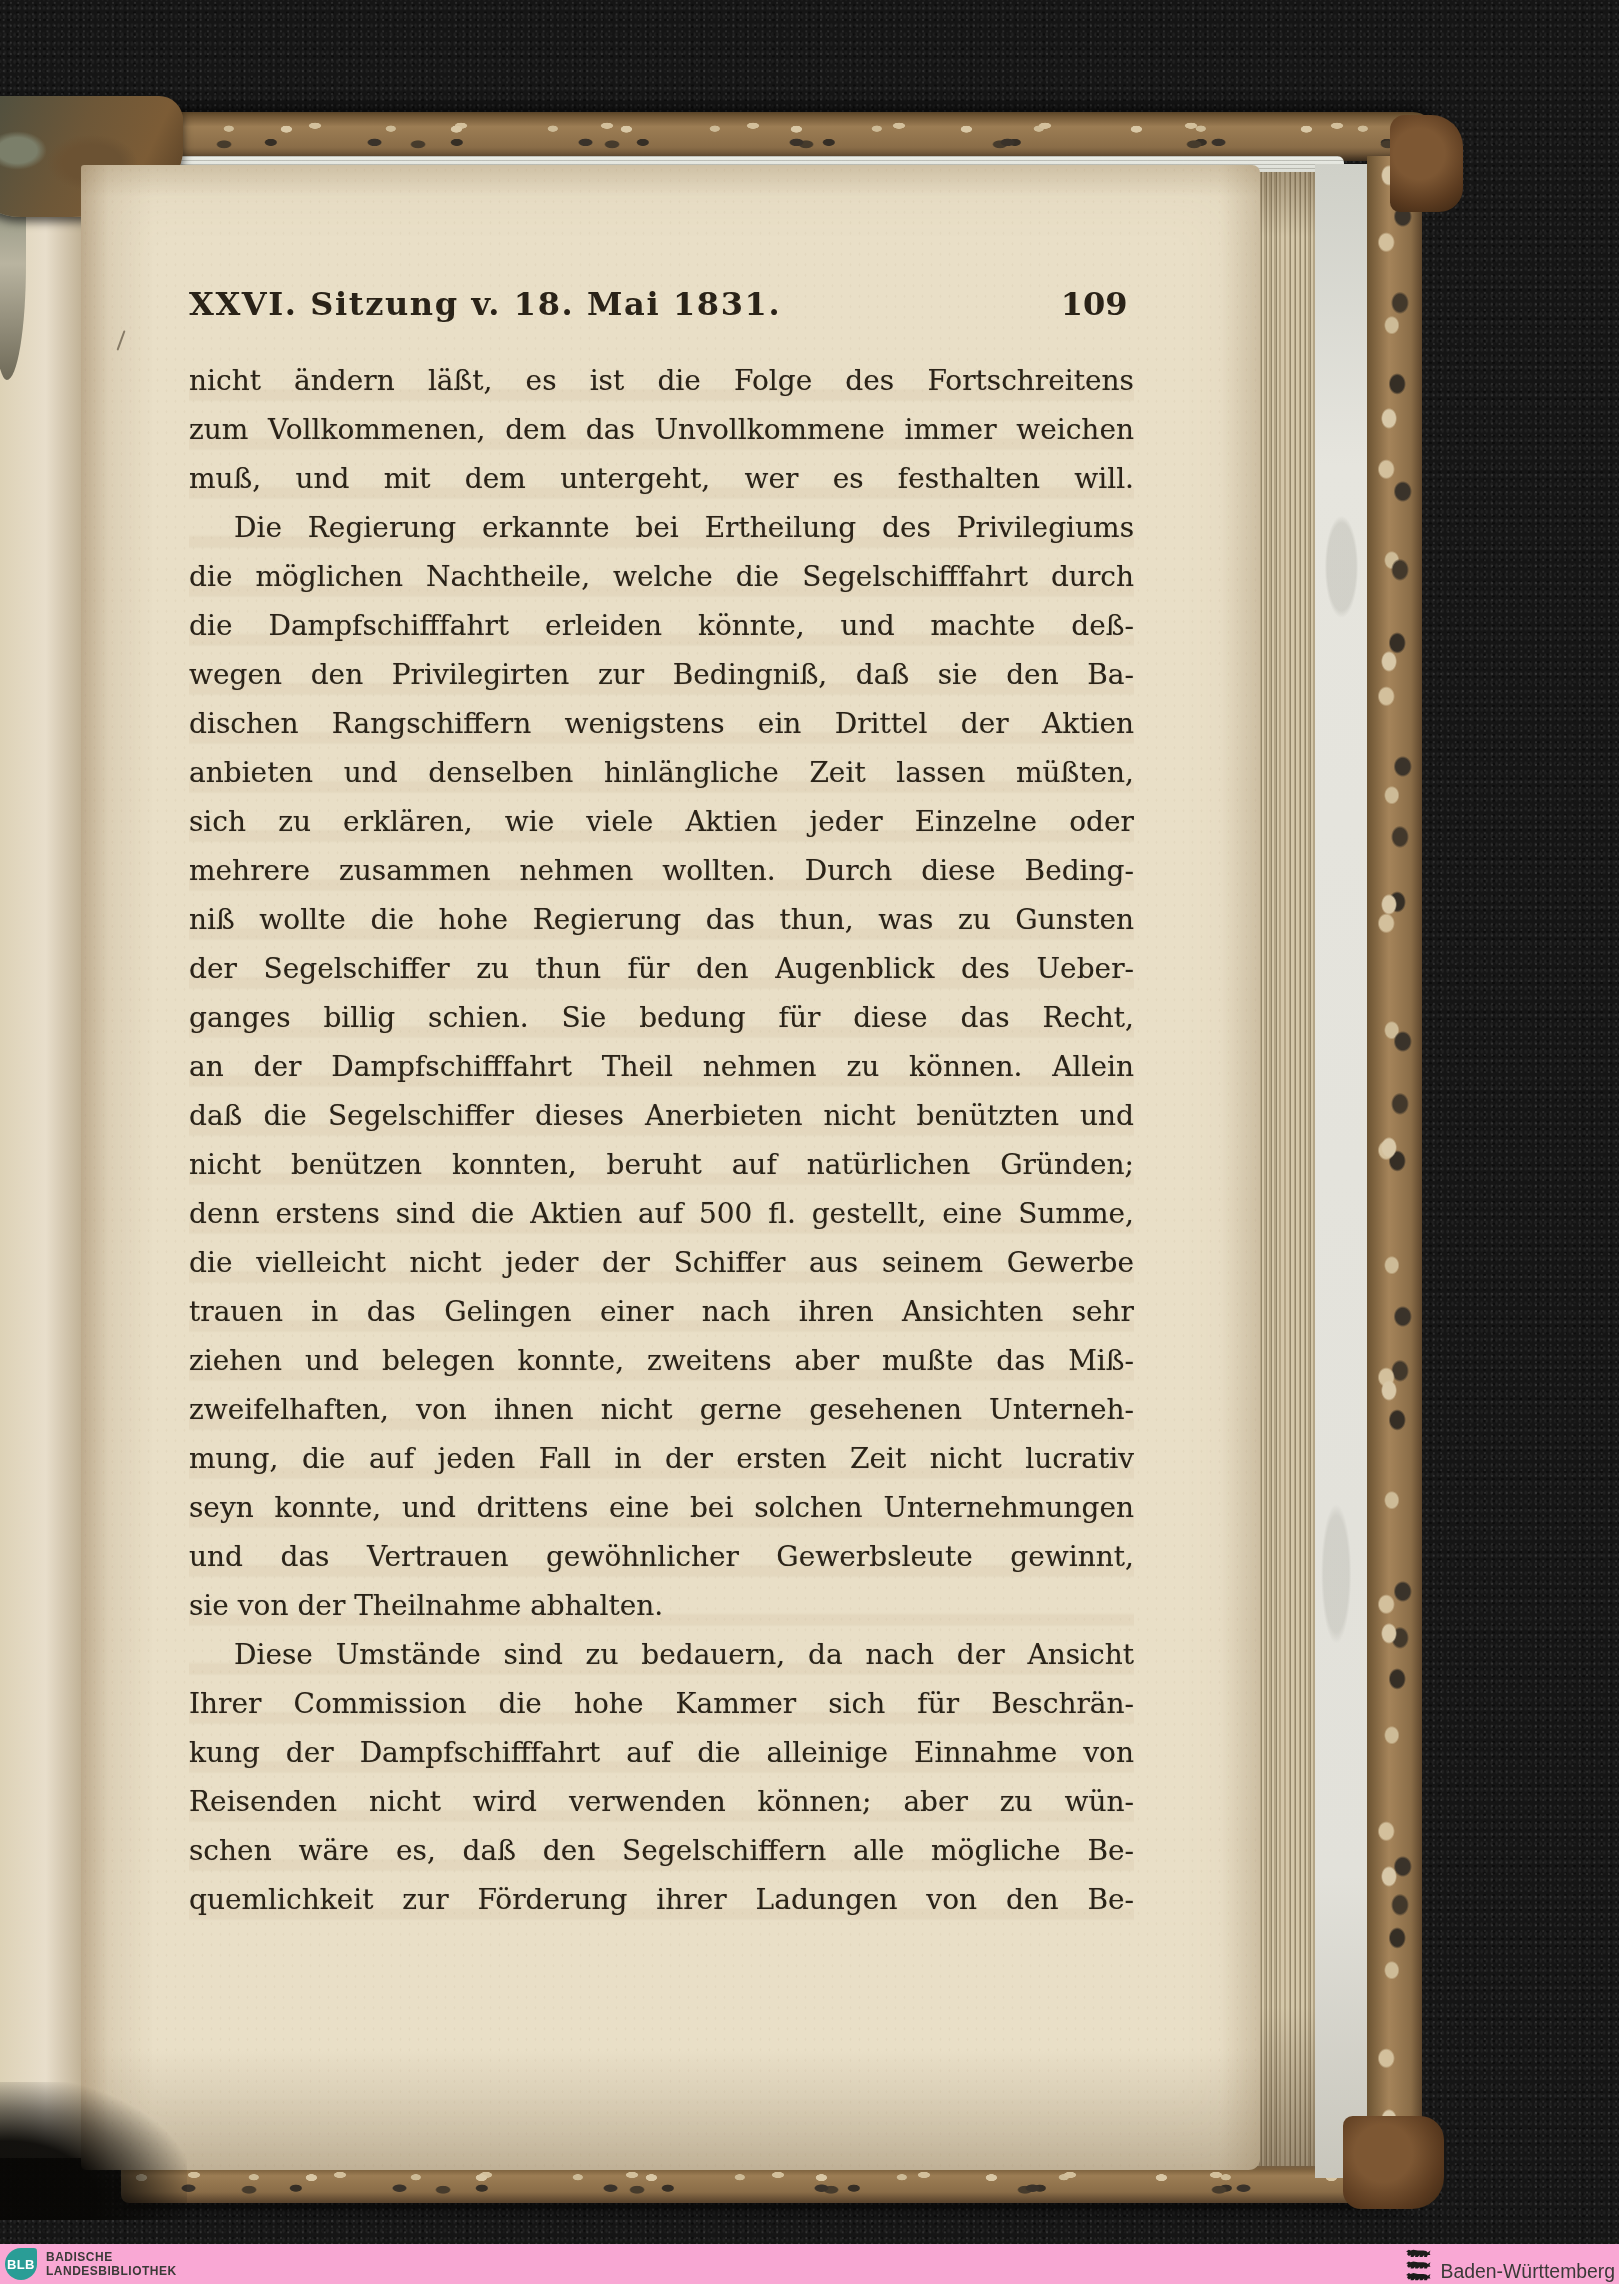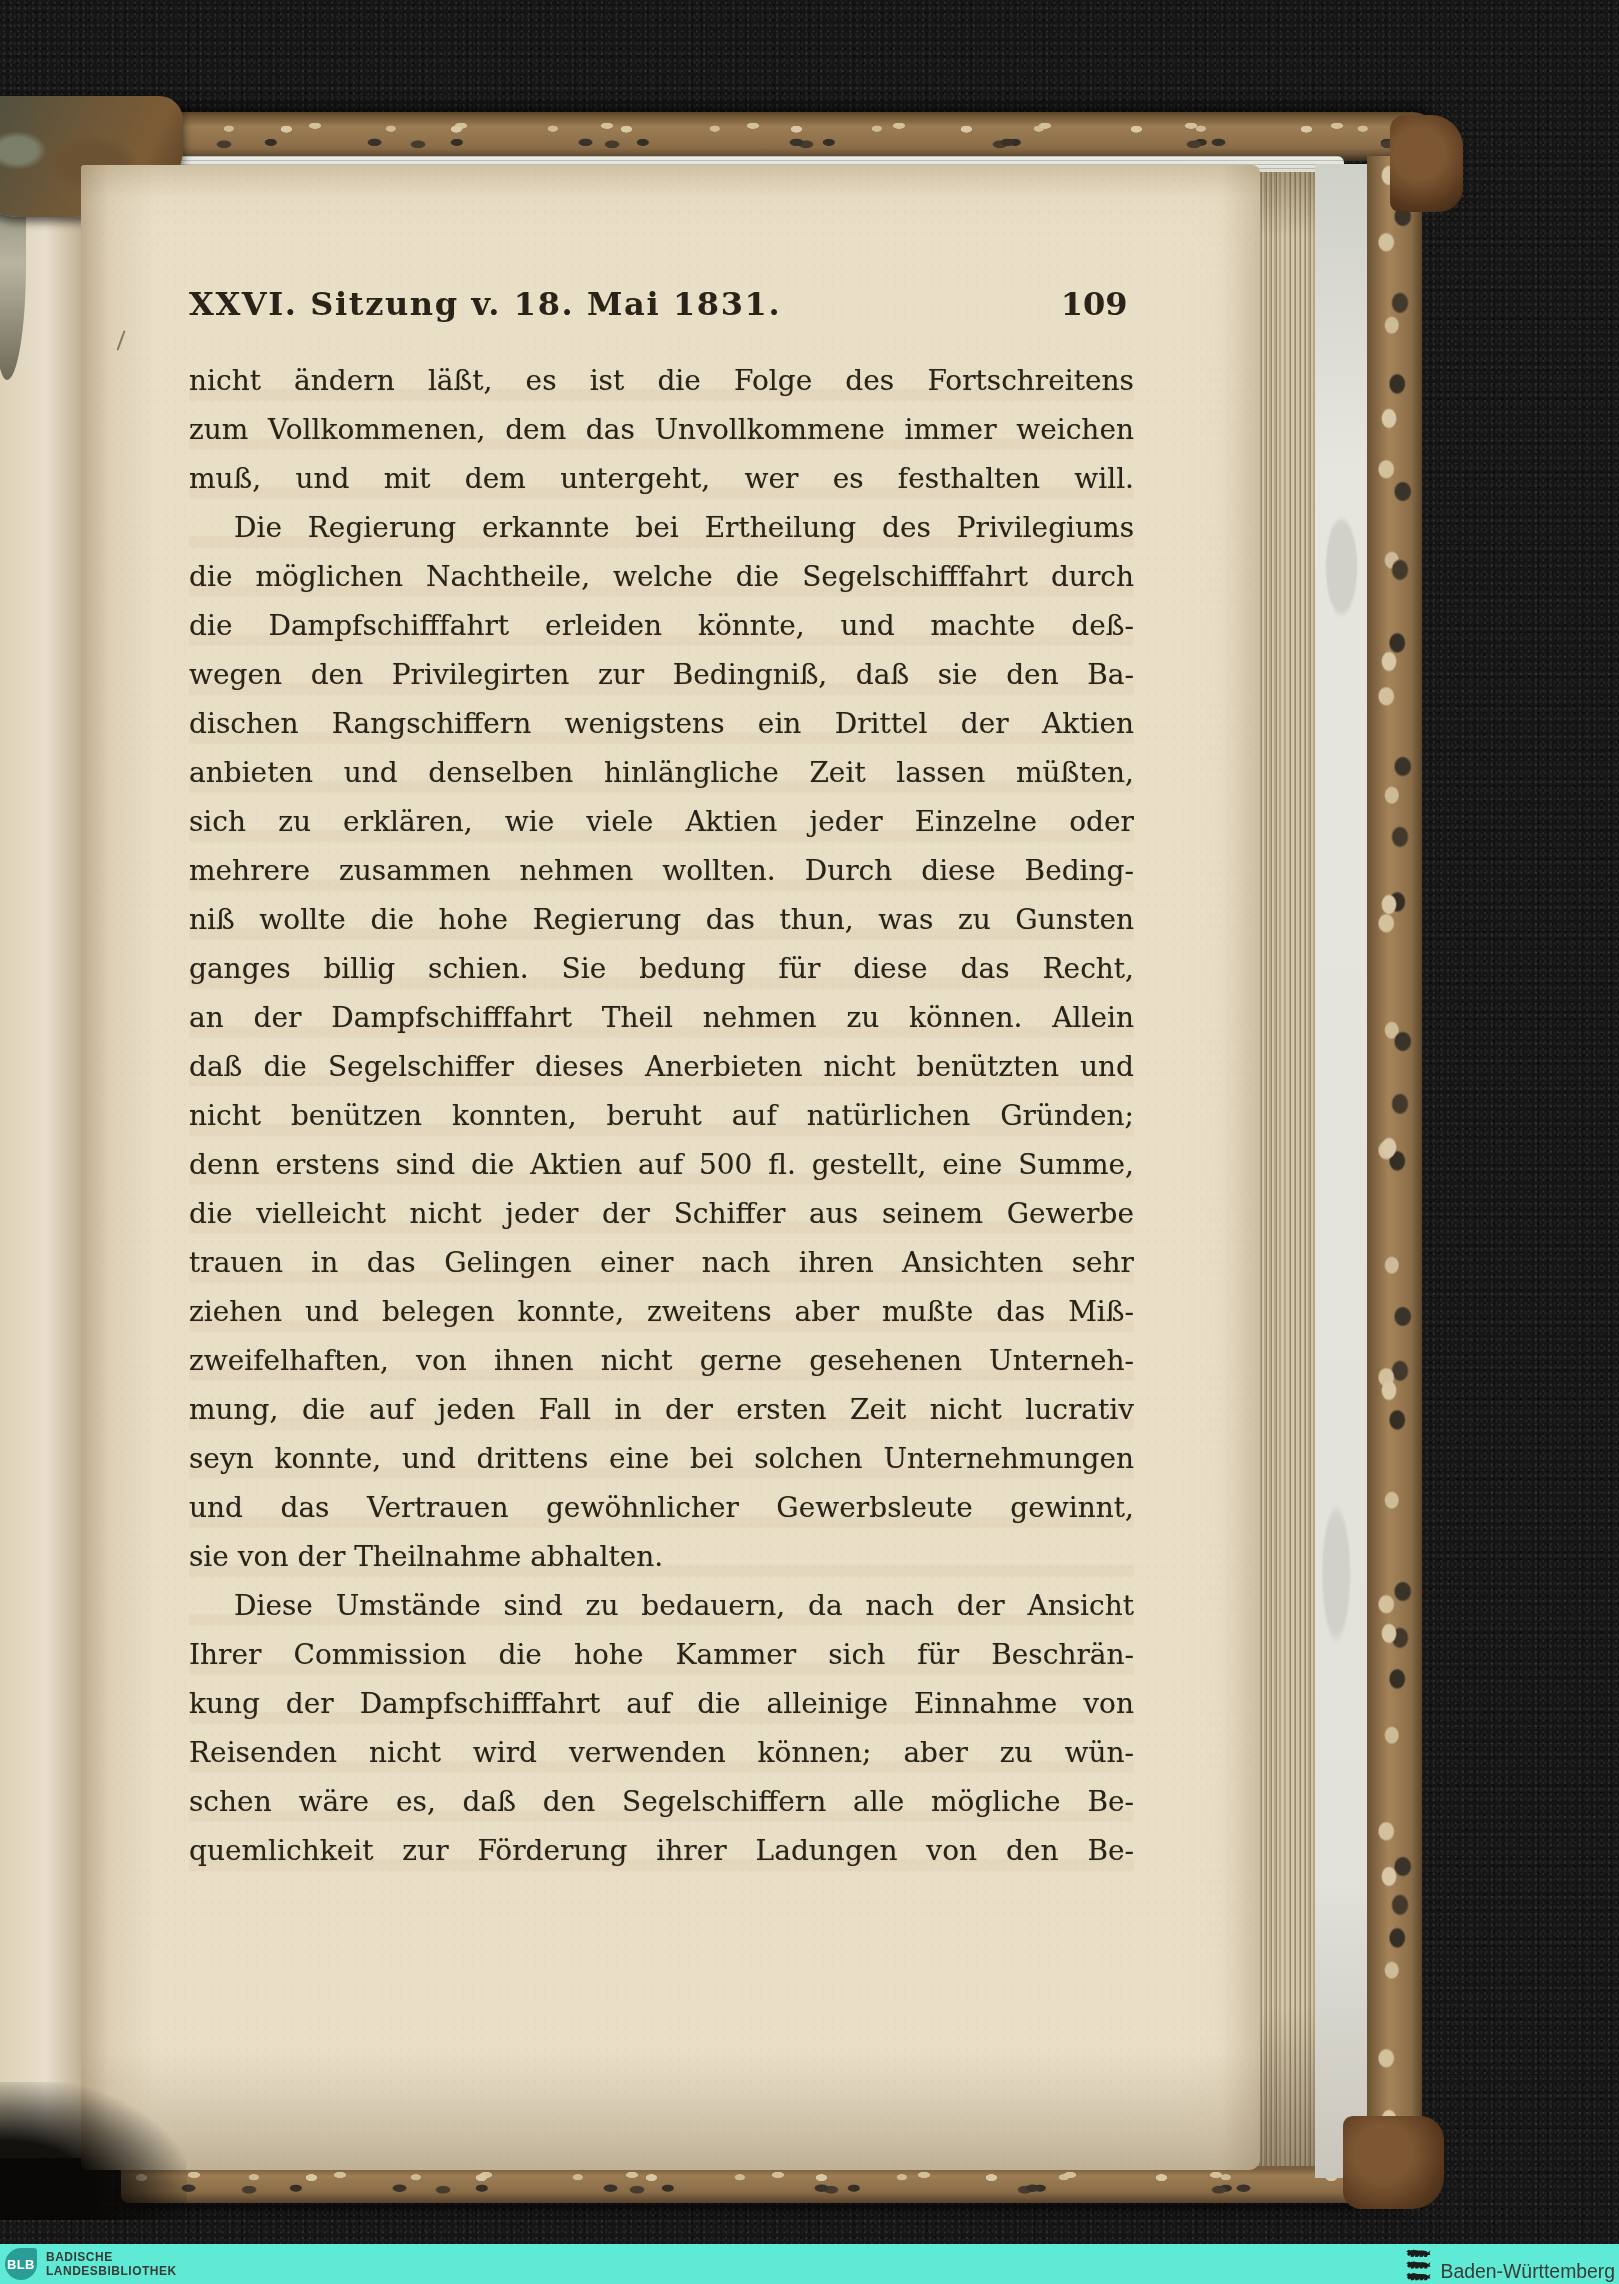--- a/index.html
+++ b/index.html
@@ -121,21 +121,21 @@
                146px 729px 0 -0.8px rgba(90,70,50,.3),
                713px 186px 0 -0.8px rgba(90,70,50,.35),
                980px 1474px 0 -0.8px rgba(90,70,50,.4),
                389px 1677px 0 -0.8px rgba(90,70,50,.35),
                478px 2001px 0 0 rgba(70,58,40,.6);}
   .pen-mark{position:absolute;left:120px;top:330px;width:2.4px;height:21px;
     background:rgba(60,50,35,.55);transform:rotate(20deg);border-radius:1.6px;z-index:4;}
 
   
   .footer{position:absolute;left:0;top:2244px;width:1620px;height:40px;
-    background:#5eead4;z-index:6;overflow:hidden;
+    background:#f9a8d4;z-index:6;overflow:hidden;
     font-family:"Liberation Sans",sans-serif;}
   .blb-logo{position:absolute;left:4.9px;top:4px;width:32px;height:32px;
     background:#2a9d96;border-radius:50% 10% 50% 50%;
     display:flex;align-items:center;justify-content:center;}
   .blb-logo span{color:#fff;font-weight:bold;font-size:13px;letter-spacing:0.4px;}
   .lib-name{position:absolute;left:46px;top:5.7px;color:#3a3a38;
     font-weight:bold;font-size:12px;line-height:1.18;letter-spacing:0.5px;}
   .bw{position:absolute;right:4.9px;top:2.4px;display:flex;align-items:flex-end;gap:8px;height:37px;}
   .bw svg{display:block;}
   .bw-text{color:#3a3a38;font-size:19.4px;}
@@ -173,20 +173,21 @@
         <div class="line">muß, und mit dem untergeht, wer es festhalten will.</div>
         <div class="line indent">Die Regierung erkannte bei Ertheilung des Privilegiums</div>
         <div class="line">die möglichen Nachtheile, welche die Segelschifffahrt durch</div>
         <div class="line">die Dampfschifffahrt erleiden könnte, und machte deß-</div>
         <div class="line">wegen den Privilegirten zur Bedingniß, daß sie den Ba-</div>
         <div class="line">dischen Rangschiffern wenigstens ein Drittel der Aktien</div>
         <div class="line">anbieten und denselben hinlängliche Zeit lassen müßten,</div>
         <div class="line">sich zu erklären, wie viele Aktien jeder Einzelne oder</div>
         <div class="line">mehrere zusammen nehmen wollten. Durch diese Beding-</div>
         <div class="line">niß wollte die hohe Regierung das thun, was zu Gunsten</div>
+        <div class="line">der Segelschiffer zu thun für den Augenblick des Ueber-</div>
         <div class="line">ganges billig schien. Sie bedung für diese das Recht,</div>
         <div class="line">an der Dampfschifffahrt Theil nehmen zu können. Allein</div>
         <div class="line">daß die Segelschiffer dieses Anerbieten nicht benützten und</div>
         <div class="line">nicht benützen konnten, beruht auf natürlichen Gründen;</div>
         <div class="line">denn erstens sind die Aktien auf 500 fl. gestellt, eine Summe,</div>
         <div class="line">die vielleicht nicht jeder der Schiffer aus seinem Gewerbe</div>
         <div class="line">trauen in das Gelingen einer nach ihren Ansichten sehr</div>
         <div class="line">ziehen und belegen konnte, zweitens aber mußte das Miß-</div>
         <div class="line">zweifelhaften, von ihnen nicht gerne gesehenen Unterneh-</div>
         <div class="line">mung, die auf jeden Fall in der ersten Zeit nicht lucrativ</div>

